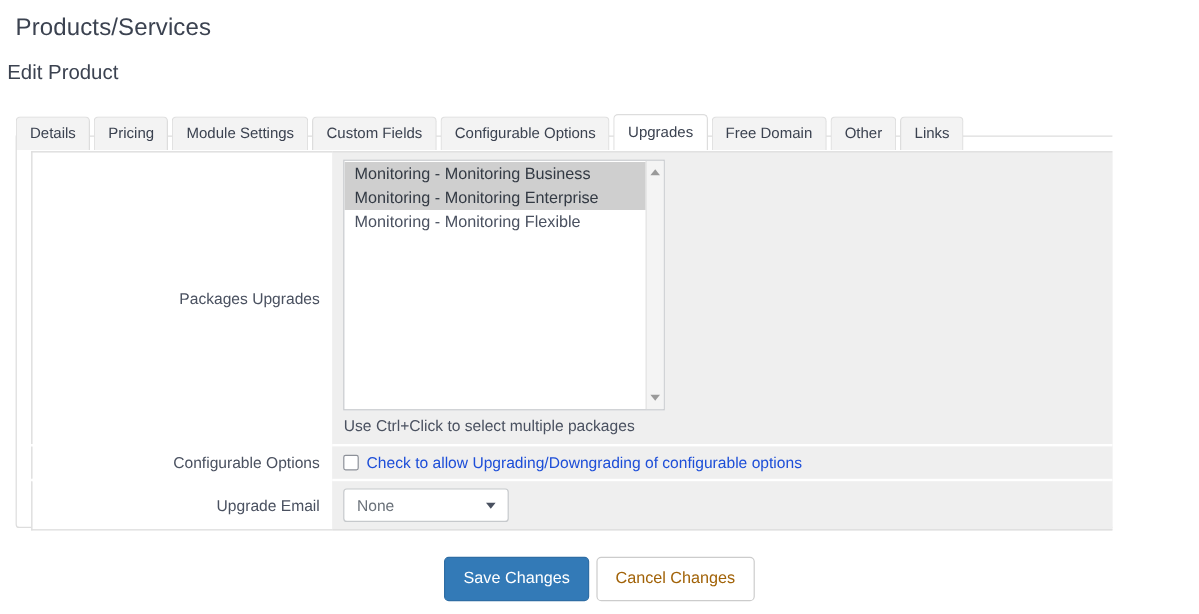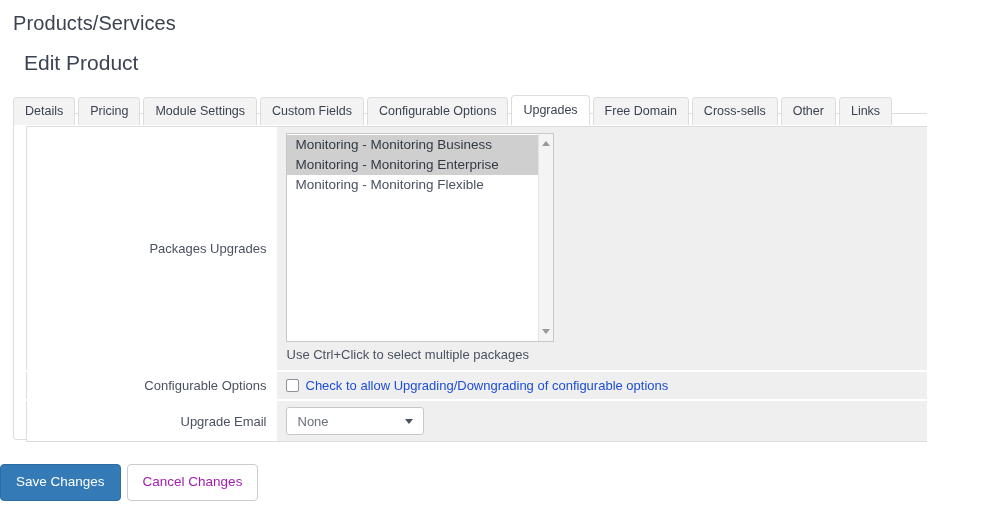--- a/index.html
+++ b/index.html
@@ -16,25 +16,25 @@
   
   .page-title {
     font-size: 20px;
     color: #3b4250;
     font-weight: 400;
     margin: 0;
     padding: 12px 0 0 13px;
     letter-spacing: .1px;
   }
   .sub-title {
-    font-size: 21px;
+    font-size: 17px;
     color: #3b4250;
     font-weight: 400;
     margin: 0;
-    padding: 16px 0 0 24px;
+    padding: 16px 0 0 6px;
   }
 
   
   .tabs {
     margin: 0;
     padding: 0 0 0 13px;
     list-style: none;
     display: flex;
     align-items: flex-end;
     position: absolute;
@@ -190,52 +190,51 @@
     border-top: 5px solid #4a5160;
     margin-right: 2px;
   }
 
   
   .btnbar {
     position: absolute;
     left: 0; top: 464px;
     width: 999px;
     display: flex;
-    justify-content: flex-start;
+    justify-content: center;
     gap: 6px;
   }
   .btn {
     font-size: 13.5px;
     line-height: 1;
     padding: 10px 15px 11px 15px;
     border-radius: 4px;
     cursor: pointer;
     border: 1px solid transparent;
     font-family: "Liberation Sans", sans-serif;
   }
   .btn-primary { background: #337ab7; border-color: #2e6da4; color: #ffffff; }
-  .btn-default { background: #ffffff; border-color: #cccccc; color: #a21caf; }
+  .btn-default { background: #ffffff; border-color: #cccccc; color: #a16207; }
 </style>
 </head>
 <body>
 
 <div class="page">
 
   <h1 class="page-title">Products/Services</h1>
   <h2 class="sub-title">Edit Product</h2>
 
   <ul class="tabs">
     <li class="tab">Details</li>
     <li class="tab">Pricing</li>
     <li class="tab">Module Settings</li>
     <li class="tab">Custom Fields</li>
     <li class="tab">Configurable Options</li>
     <li class="tab active">Upgrades</li>
     <li class="tab">Free Domain</li>
-    <li class="tab">Cross-sells</li>
     <li class="tab">Other</li>
     <li class="tab">Links</li>
   </ul>
 
   <div class="panel">
     <table class="form-table">
       <tbody>
 
         <tr>
           <td class="lbl-cell">Packages Upgrades</td>

